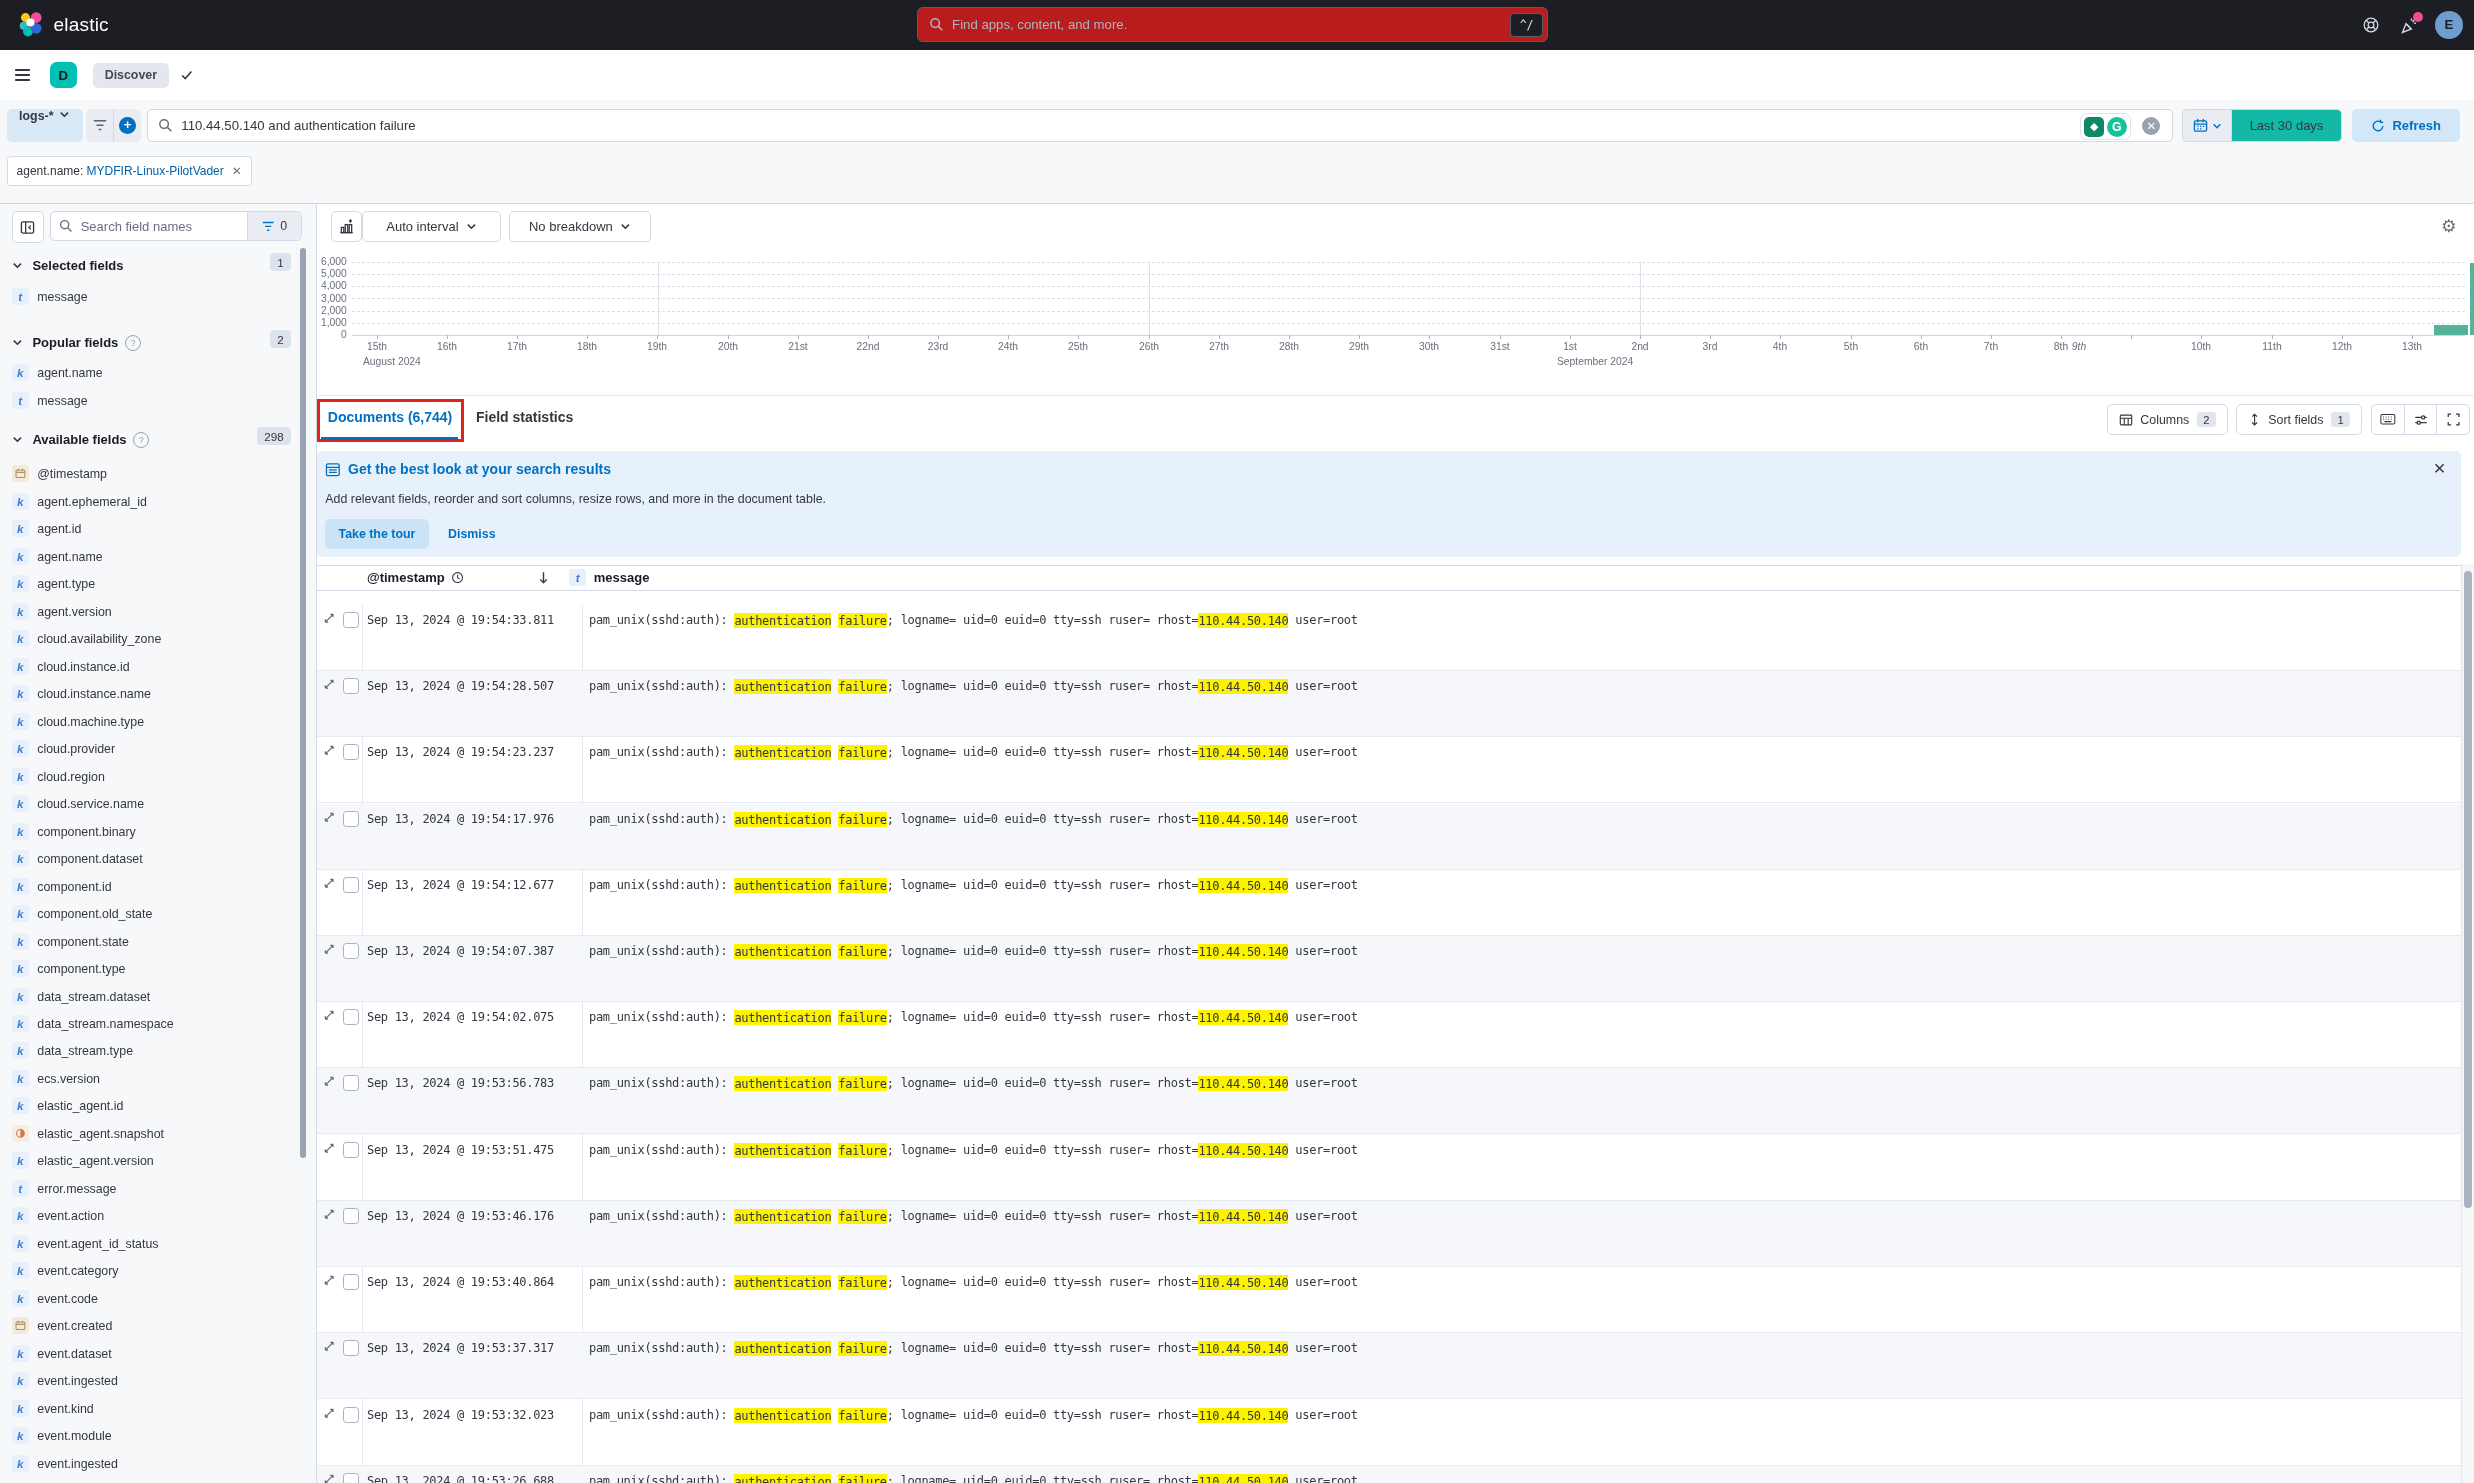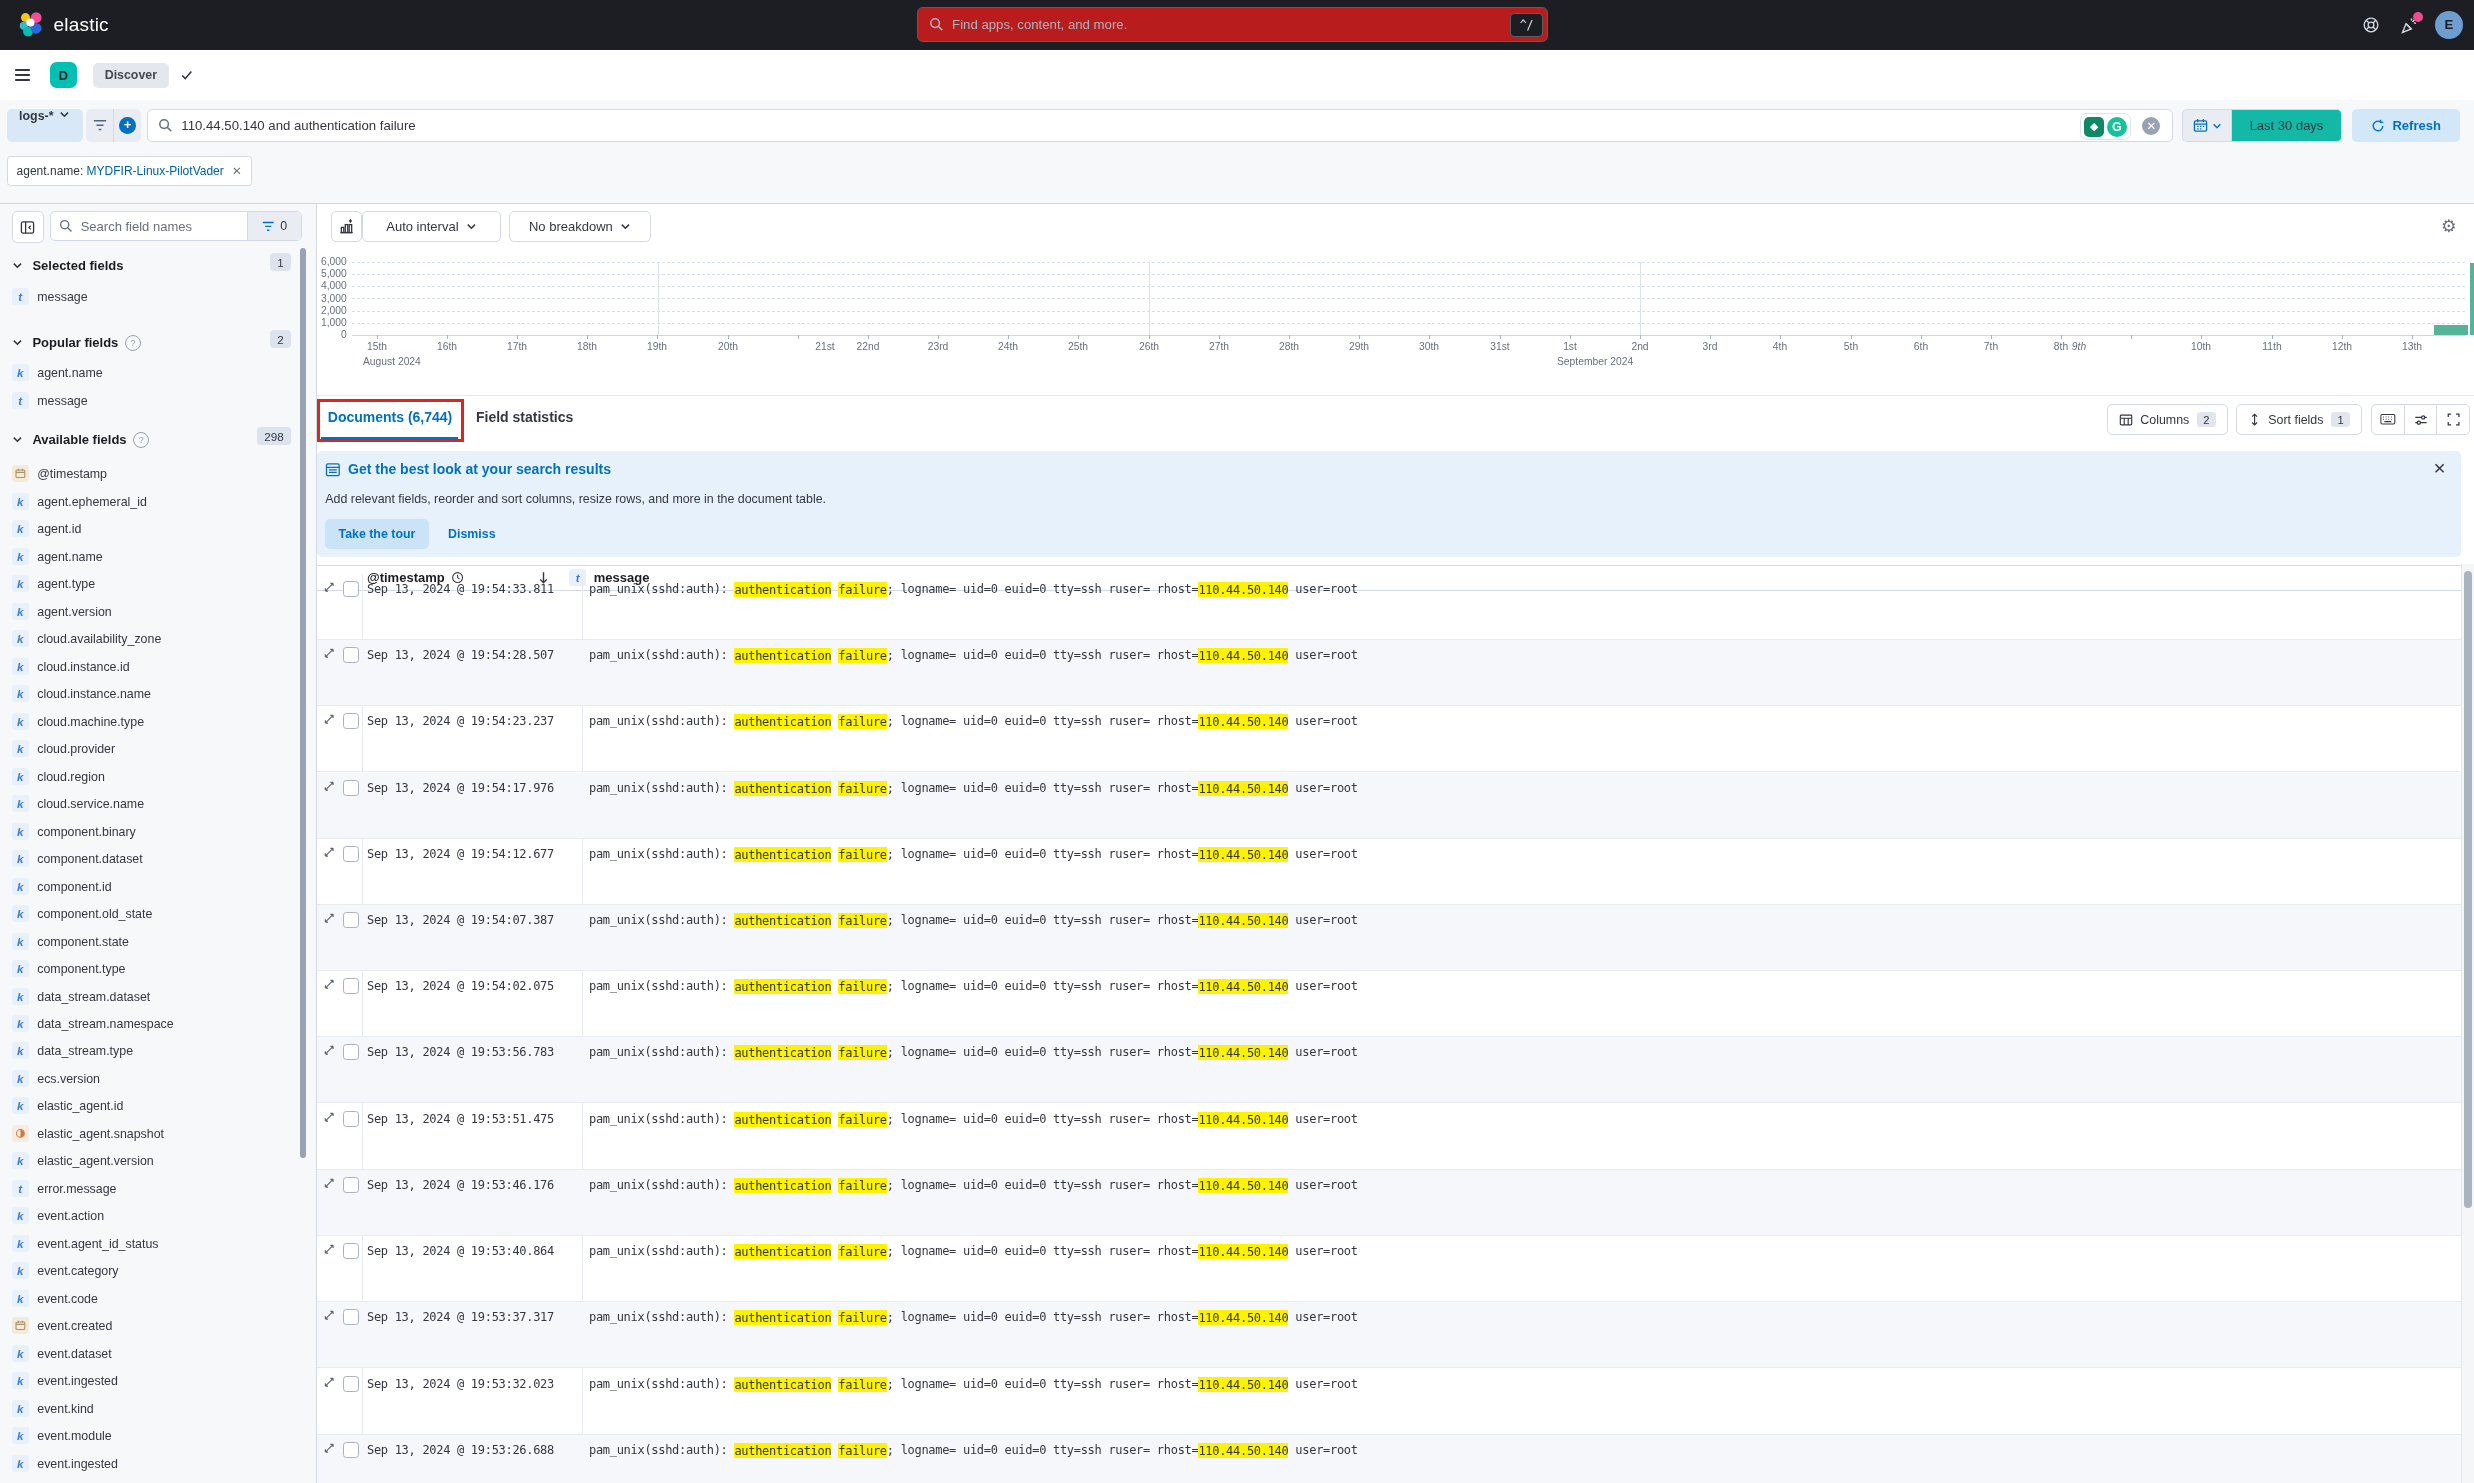--- a/index.html
+++ b/index.html
@@ -137,21 +137,21 @@
   .co-body{position:absolute;left:8.3px;top:41px;font-size:12.4px;color:#343741}
   .co-tour{position:absolute;left:8.3px;top:68px;height:30px;padding:0 13.2px;background:#cbe3f7;border-radius:5px;
            display:inline-flex;align-items:center;color:#0071c2;font-size:12.4px;font-weight:600}
   .co-dismiss{position:absolute;left:131px;top:76px;color:#0071c2;font-size:12.4px;font-weight:600;cursor:pointer}
 
   
   .ghead{position:absolute;left:0;top:361px;width:2145px;height:26px;border-top:0.8px solid #d3dae6;border-bottom:0.8px solid #d3dae6;box-sizing:border-box}
   .ghead .h1{position:absolute;left:50px;top:4.1px;font-size:13px;font-weight:700;color:#1a1c21;display:flex;align-items:center;gap:5.8px}
   .ghead .sort{position:absolute;left:219px;top:4.1px}
   .ghead .h2{position:absolute;left:252px;top:2.5px;display:flex;align-items:center;gap:7.4px;font-size:13px;font-weight:700;color:#1a1c21}
-  .rows{position:absolute;left:0;top:370px;width:2145px;bottom:0;overflow:hidden}
+  .rows{position:absolute;left:0;top:401px;width:2145px;bottom:0;overflow:hidden}
   .vline{position:absolute;top:0;bottom:0;width:0.8px;background:#e7eaf0}
   .drow{position:absolute;left:0;width:100%;height:66px;border-bottom:0.8px solid #e7eaf0;box-sizing:border-box}
   .drow.stripe{background:#f6f7fa}
   .expand{position:absolute;left:5.8px;top:7.4px;cursor:pointer}
   .cb{position:absolute;left:26px;top:6.6px;width:14px;height:14px;border:0.8px solid #aab2c0;border-radius:3.3px;background:#fff;cursor:pointer}
   .ts{position:absolute;left:50px;top:8.3px;font-family:"DejaVu Sans Mono",monospace;font-size:12px;color:#343741;white-space:nowrap;letter-spacing:-0.3px}
   .msg{position:absolute;left:272px;top:8.3px;font-family:"DejaVu Sans Mono",monospace;font-size:12px;color:#343741;white-space:nowrap;letter-spacing:-0.3px}
   .msg .hl{background:#fdf300;padding:0.8px 0}
   .winscroll{position:absolute;right:0;top:360px;width:13.2px;bottom:0;background:#f5f6f8;border-left:0.8px solid #e3e6ec}
   .winthumb{position:absolute;left:2.5px;top:6.6px;width:7.4px;height:637px;background:#aab3c0;border-radius:4.1px}
@@ -554,21 +554,21 @@
       <div class="xlab" style="left: 130px; top: 137px;">16th</div>
       <div class="xtick" style="left: 200px; top: 131px;"></div>
       <div class="xlab" style="left: 200px; top: 137px;">17th</div>
       <div class="xtick" style="left: 270px; top: 131px;"></div>
       <div class="xlab" style="left: 270px; top: 137px;">18th</div>
       <div class="xtick" style="left: 340px; top: 131px;"></div>
       <div class="xlab" style="left: 340px; top: 137px;">19th</div>
       <div class="xtick" style="left: 411px; top: 131px;"></div>
       <div class="xlab" style="left: 411px; top: 137px;">20th</div>
       <div class="xtick" style="left: 481px; top: 131px;"></div>
-      <div class="xlab" style="left: 481px; top: 137px; margin-left: 27px;">21st</div>
+      <div class="xlab" style="left: 481px; top: 137px;">21st</div>
       <div class="xtick" style="left: 551px; top: 131px;"></div>
       <div class="xlab" style="left: 551px; top: 137px;">22nd</div>
       <div class="xtick" style="left: 621px; top: 131px;"></div>
       <div class="xlab" style="left: 621px; top: 137px;">23rd</div>
       <div class="xtick" style="left: 691px; top: 131px;"></div>
       <div class="xlab" style="left: 691px; top: 137px;">24th</div>
       <div class="xtick" style="left: 761px; top: 131px;"></div>
       <div class="xlab" style="left: 761px; top: 137px;">25th</div>
       <div class="xtick" style="left: 832px; top: 131px;"></div>
       <div class="xlab" style="left: 832px; top: 137px;">26th</div>

